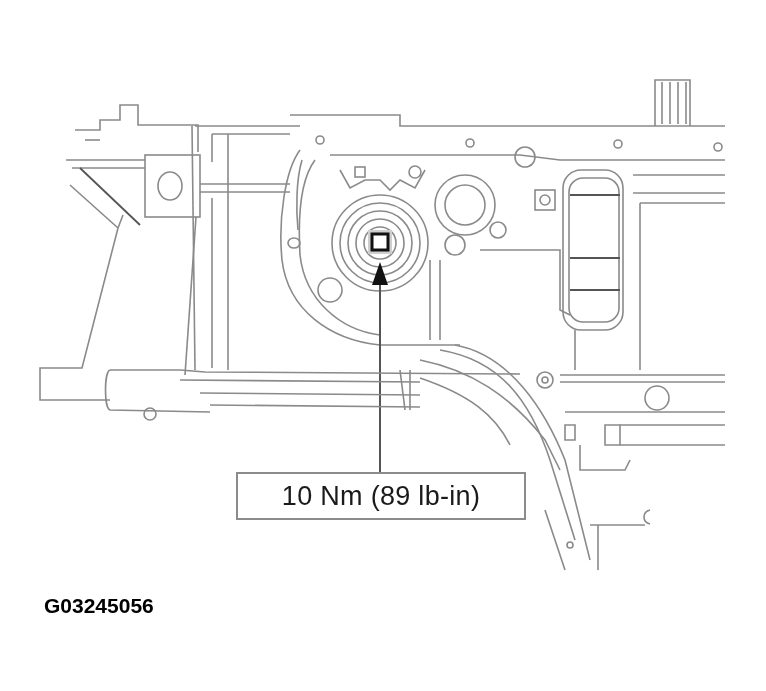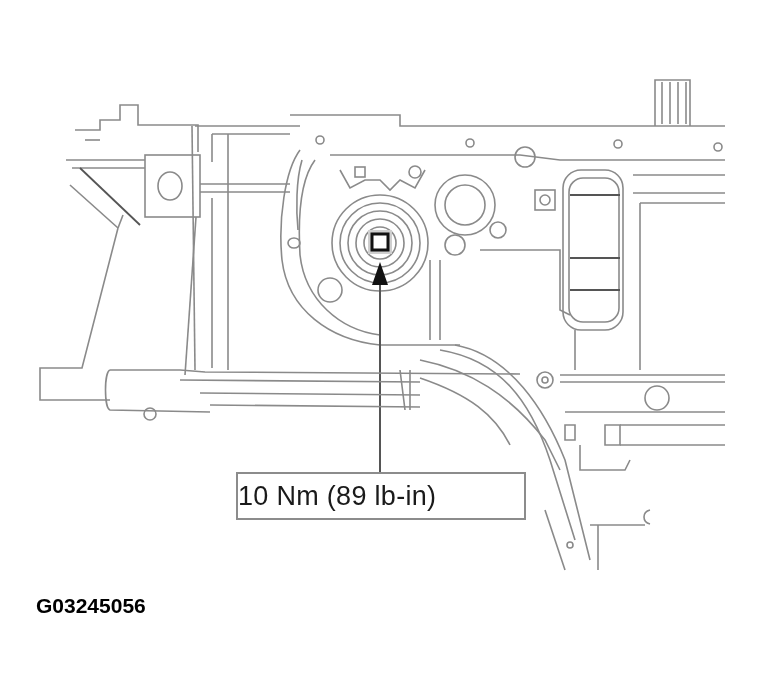--- a/index.html
+++ b/index.html
@@ -3,24 +3,24 @@
   <meta charset="utf-8">
   <style>
     html, body { margin: 0; padding: 0; background: #ffffff; }
     body { width: 766px; height: 691px; position: relative; overflow: hidden; font-family: "Liberation Sans", sans-serif; }
     #diagram { position: absolute; left: 0; top: 0; width: 766px; height: 691px; }
     .ln { fill: none; stroke: #8a8a8a; stroke-width: 1.6; }
     .dk { fill: none; stroke: #555; stroke-width: 1.8; }
     .callout-box {
       position: absolute; left: 236px; top: 472px; width: 290px; height: 48px;
       border: 2px solid #8c8c8c; background: #fff; box-sizing: border-box;
-      display: flex; align-items: center; justify-content: flex-start;
+      display: flex; align-items: center; justify-content: center;
     }
     .callout-text { font-size: 27px; color: #1a1a1a; letter-spacing: 0.3px; }
-    .figure-id { position: absolute; left: 36px; top: 594px; font-size: 21px; font-weight: bold; color: #000; font-family: "Liberation Sans", sans-serif; }
+    .figure-id { position: absolute; left: 44px; top: 594px; font-size: 21px; font-weight: bold; color: #000; font-family: "Liberation Sans", sans-serif; }
   </style>
 </head>
 <body>
 
 <svg id="diagram" viewBox="0 0 766 691" xmlns="http://www.w3.org/2000/svg">
 
   <g>
     <path class="ln" d="M75 130 L100 130 L100 120 L120 120 L120 105 L138 105 L138 125 L198 125 L198 152"></path>
     <path class="ln" d="M85 140 L100 140"></path>
     <path class="ln" d="M66 160 L145 160"></path>

